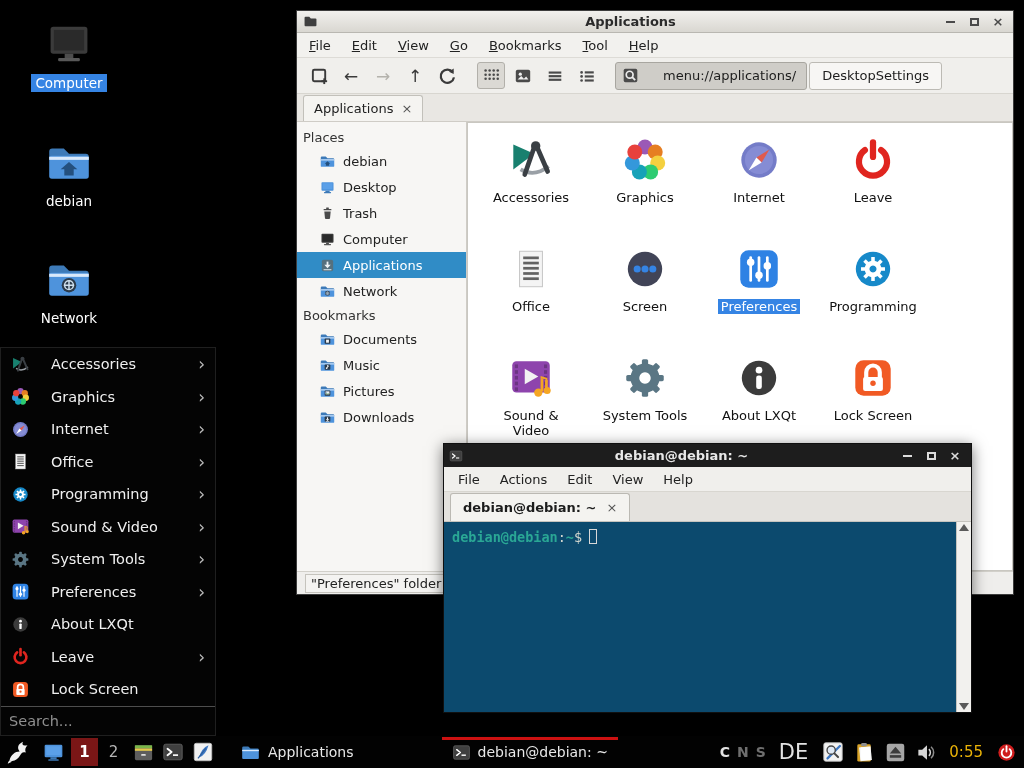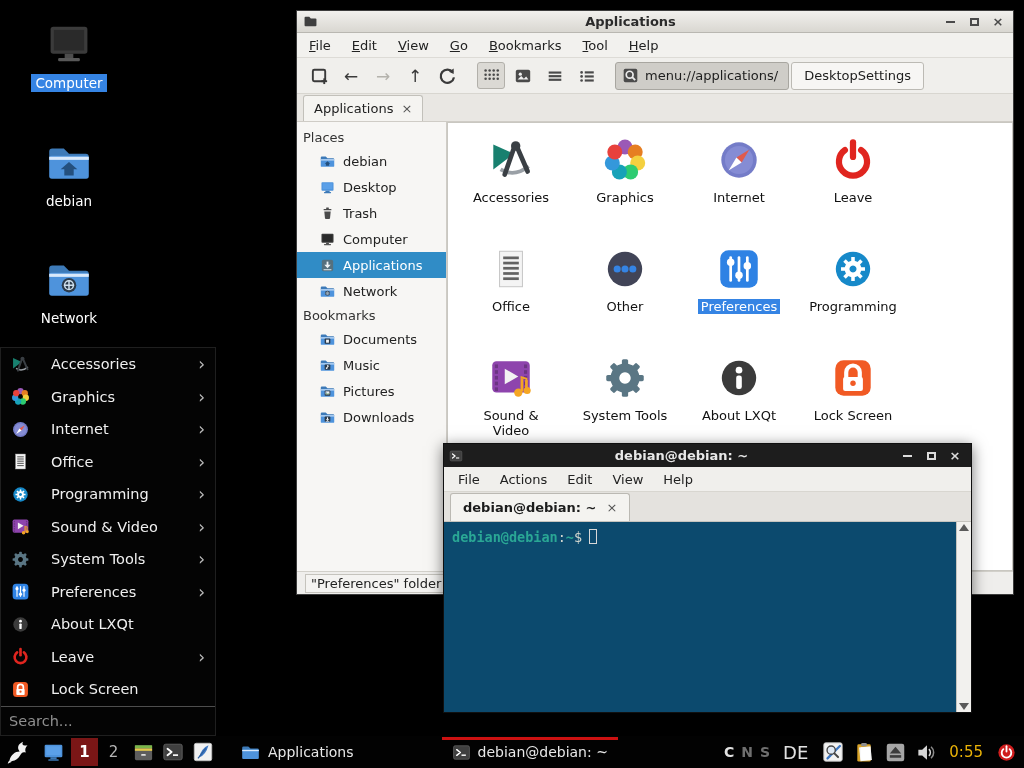--- a/index.html
+++ b/index.html
@@ -31,31 +31,31 @@
   .fm-menubar { height:25px; background:#f2f1ee; display:flex; align-items:center; gap:21px; padding:0 12px; border-bottom:1px solid #dddbd6; color:#222; }
   .menu-item { display:inline-block; cursor:pointer; }
   .fm-menubar .menu-item::first-letter { text-decoration:underline; }
 
   .fm-toolbar { height:36px; background:#f0efec; display:flex; align-items:center; padding:0 8px; gap:4px; border-bottom:1px solid #d8d6d0; }
   .tool-btn { width:28px; height:27px; display:flex; align-items:center; justify-content:center; border-radius:3px; cursor:pointer; color:#3a3a3a; font-size:17px; }
   .tool-btn.disabled { color:#b4b2ac; }
   .tool-btn.pressed { background:#dbd9d4; border:1px solid #b2b0aa; }
   .tool-sep { width:8px; }
   .addr-wrap { display:flex; align-items:center; margin-left:10px; gap:2px; }
-  .addr-current { display:flex; align-items:center; gap:6px; background:#cfcdc8; border:1px solid #a8a6a0; border-radius:3px; height:28px; padding:0 10px 0 6px; cursor:pointer; color:#1d1d1d; }
+  .addr-current { display:flex; align-items:center; gap:24px; background:#cfcdc8; border:1px solid #a8a6a0; border-radius:3px; height:28px; padding:0 10px 0 6px; cursor:pointer; color:#1d1d1d; }
   .addr-btn { display:flex; align-items:center; background:#f7f6f4; border:1px solid #bcbab4; border-radius:3px; height:28px; padding:0 12px; cursor:pointer; color:#1d1d1d; }
 
   .fm-tabrow { height:28px; background:#e9e7e3; display:flex; align-items:flex-end; border-bottom:1px solid #cfccc6; }
   .combo { width:148px; height:24px; margin:0 2px 1px 2px; background:linear-gradient(#fbfaf8,#e8e6e1); border:1px solid #b4b2ac; border-radius:3px; display:flex; align-items:center; padding:0 8px; cursor:pointer; color:#222; }
   .combo .caret { margin-left:auto; font-size:11px; color:#555; }
   .fm-tab { height:26px; background:#f5f4f1; border:1px solid #c2c0ba; border-bottom:none; border-radius:3px 3px 0 0; display:flex; align-items:center; padding:0 10px; gap:8px; margin-left:6px; cursor:pointer; color:#222; }
   .fm-tab .tab-close { color:#555; font-size:13px; cursor:pointer; }
 
   .fm-main { flex:1; display:flex; min-height:0; }
-  .fm-sidebar { width:150px; background:#f7f6f4; border-right:1px solid #cfccc6; padding-top:4px; overflow:hidden; }
+  .fm-sidebar { width:170px; background:#f7f6f4; border-right:1px solid #cfccc6; padding-top:4px; overflow:hidden; }
   .sb-header { height:22px; display:flex; align-items:center; padding-left:6px; color:#333; }
   .sb-row { height:26px; display:flex; align-items:center; gap:7px; padding-left:22px; color:#222; cursor:pointer; white-space:nowrap; }
   .sb-row.sel { background:#308cc6; color:#fff; }
 
   .fm-view { flex:1; background:#fff; border:1px solid #c9c7c1; margin:0; overflow:hidden; position:relative; }
   .grid { display:grid; grid-template-columns:repeat(4,114px); grid-auto-rows:109px; padding:8px 0 0 6px; }
   .cell { display:flex; flex-direction:column; align-items:center; cursor:pointer; }
   .cell svg { margin-top:4px; }
   .cap { margin-top:5px; text-align:center; line-height:15px; max-width:100px; color:#111; padding:0 3px; }
   .cap.sel { background:#3584e4; color:#fff; }
@@ -94,21 +94,21 @@
   .tb-menu { width:36px; height:32px; display:flex; align-items:center; justify-content:center; cursor:pointer; }
   .tb-btn { height:32px; display:flex; align-items:center; justify-content:center; cursor:pointer; }
   .ws { width:27px; height:28px; margin:0 1px; display:flex; align-items:center; justify-content:center; color:#b5b5b5; font-size:15px; cursor:pointer; }
   .ws.active { background:#7a1616; color:#fff; font-weight:bold; }
   .launch { width:30px; }
   .task { display:flex; align-items:center; gap:7px; height:32px; padding:0 10px; color:#e8e8e8; font-size:14px; cursor:pointer; position:relative; max-width:200px; }
   .task.active::before { content:""; position:absolute; left:0; right:0; top:1px; height:3px; background:#cc1111; }
   .tray { margin-left:auto; display:flex; align-items:center; gap:7px; padding-right:6px; }
   .kbd-led { font-weight:bold; font-size:14px; }
   .kbd-led.on { color:#e2e2e2; } .kbd-led.off { color:#6f6f6f; }
-  .kbd-layout { color:#e2e2e2; font-size:18px; margin:0 6px; }
+  .kbd-layout { color:#e2e2e2; font-size:21px; margin:0 6px; }
   .tray-ico { width:24px; height:24px; display:flex; align-items:center; justify-content:center; cursor:pointer; }
   .clock { color:#eab308; font-size:15px; margin:0 4px; cursor:default; }
 </style>
 </head>
 <body>
 
 <svg width="0" height="0" style="position:absolute">
   <defs>
     <symbol id="sym-folder" viewBox="0 0 48 48">
       <path d="M5 13 q0-3 3-3 h11 l5 5 h16 q3 0 3 3 v2 H5 z" fill="#3d7ab8"></path>
@@ -594,21 +594,21 @@
         <div class="cell">
           <svg width="50" height="50">
               <use href="#sym-office"></use>
             </svg>
           <div class="cap">Office</div>
         </div>
         <div class="cell">
           <svg width="50" height="50">
               <use href="#sym-other"></use>
             </svg>
-          <div class="cap">Other</div>
+          <div class="cap">Screen</div>
         </div>
         <div class="cell">
           <svg width="50" height="50">
               <use href="#sym-preferences"></use>
             </svg>
           <div class="cap sel">Preferences</div>
         </div>
         <div class="cell">
           <svg width="50" height="50">
               <use href="#sym-programming"></use>

